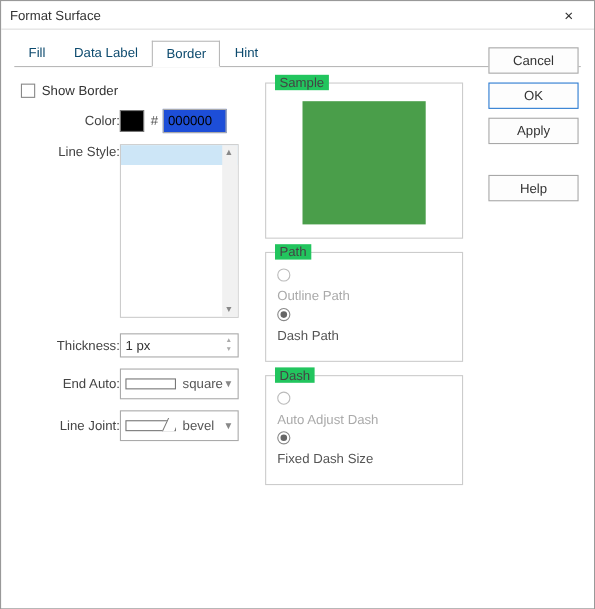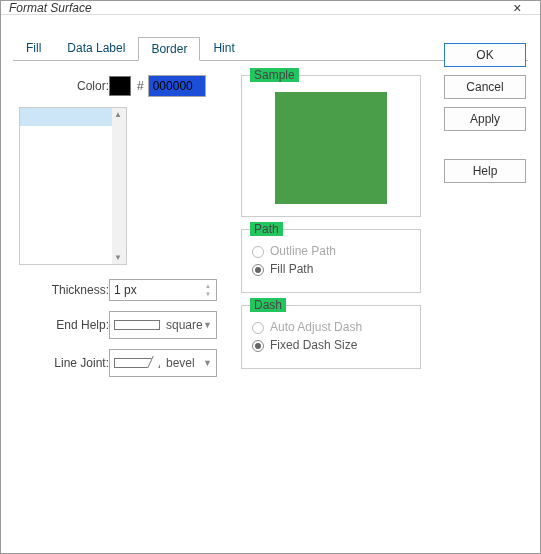--- a/index.html
+++ b/index.html
@@ -1,17 +1,17 @@
 <!DOCTYPE html>
 <html><head>
 <meta charset="utf-8">
 <style>
 * { box-sizing: border-box; font-family: "Segoe UI", Tahoma, sans-serif; font-size: 12px; }
 body { margin: 0; background: #fff; width: 541px; height: 554px; border: 1px solid #999; position: relative; color: #333; }
-.titlebar { height: 14px; display: flex; align-items: center; padding: 0 8px; border-bottom: 1px solid #ddd; font-style: italic; }
+.titlebar { height: 26px; display: flex; align-items: center; padding: 0 8px; border-bottom: 1px solid #ddd; }
 .titlebar .title { flex: 1; }
 .titlebar .close { width: 30px; text-align: center; font-size: 14px; cursor: pointer; }
 .content { position: absolute; top: 38px; left: 12px; right: 12px; bottom: 12px; }
 .tabs { display: flex; align-items: flex-end; border-bottom: 1px solid #b8b8b8; height: 22px; }
 .tab { padding: 4px 12px; color: #0c4a6e; cursor: pointer; border: 1px solid transparent; position: relative; }
 .tab.active { border: 1px solid #b8b8b8; border-bottom: 1px solid #fff; background: #fff; margin-bottom: -1px; }
 .panel { padding: 14px 6px 6px 6px; display: flex; }
 .left { width: 210px; }
 .right { width: 180px; margin-left: 12px; }
 .buttons { position: absolute; top: 42px; right: 14px; width: 82px; display: flex; flex-direction: column; gap: 8px; }
@@ -30,21 +30,21 @@
 .listbox .sb { position: absolute; right: 0; top: 0; bottom: 0; width: 14px; background: #f1f1f1; }
 .listbox .sb:before { content: "▲"; position: absolute; top: 2px; left: 2px; font-size: 8px; color: #888; }
 .listbox .sb:after { content: "▼"; position: absolute; bottom: 2px; left: 2px; font-size: 8px; color: #888; }
 .combo { width: 108px; height: 28px; border: 1px solid #aaa; background: #fff; display: flex; align-items: center; padding: 0 4px; position: relative; color: #555; cursor: pointer; }
 .combo .arr { position: absolute; right: 4px; font-size: 9px; color: #888; }
 .combo .lineimg { width: 46px; height: 10px; border: 1px solid #777; margin-right: 6px; position: relative; }
 .combo .lineimg.bevel:after { content: ""; position: absolute; right: -2px; top: -3px; width: 10px; height: 12px; background: #fff; transform: skewX(-25deg); border-left: 1px solid #777; }
 .group { border: 1px solid #ccc; padding: 10px 10px 12px 10px; margin-bottom: 12px; position: relative; }
 .group > .glabel { position: absolute; top: -8px; left: 8px; background: #22c55e; padding: 0 4px; color: #444; }
 .sample-swatch { width: 112px; height: 112px; background: #4a9e4a; margin: 6px auto 0 auto; }
-.radio-row { display: flex; align-items: flex-end; gap: 6px; margin: 4px 0; color: #555; }
+.radio-row { display: flex; align-items: flex-start; gap: 6px; margin: 4px 0; color: #555; flex-direction: column; }
 .radio { width: 12px; height: 12px; border: 1px solid #888; border-radius: 50%; display: inline-flex; align-items: center; justify-content: center; }
 .radio .dot { width: 6px; height: 6px; background: #666; border-radius: 50%; }
 .radio.off { border-color: #bbb; }
 .radio-row.dis { color: #aaa; }
 </style>
 </head>
 <body>
 
 <div class="titlebar">
   <span class="title">Format Surface</span>
@@ -55,40 +55,45 @@
   <div class="tabs">
     <div class="tab">Fill</div>
     <div class="tab">Data Label</div>
     <div class="tab active">Border</div>
     <div class="tab">Hint</div>
   </div>
 
   <div class="panel">
     <div class="left">
       <div class="row">
+        <span class="chk"></span>
+        <span>Show Border</span>
+      </div>
+      <div class="row">
         <span class="lbl">Color:</span>
         <span class="swatch"></span>
         <span class="hash">#</span>
         <input class="txt" style="width: 58px;" value="000000">
       </div>
       <div class="row" style="align-items:flex-start">
+        <span class="lbl">Line Style:</span>
         <div class="listbox">
           <div class="sel"></div>
           <div class="sb"></div>
         </div>
       </div>
       <div class="row" style="margin-top:14px">
         <span class="lbl">Thickness:</span>
         <div class="spin">
           <span>1 px</span>
           <span class="arrows">▲<br>▼</span>
         </div>
       </div>
       <div class="row">
-        <span class="lbl">End Help:</span>
+        <span class="lbl">End Auto:</span>
         <div class="combo">
           <span class="lineimg"></span>
           <span>square</span>
           <span class="arr">▼</span>
         </div>
       </div>
       <div class="row">
         <span class="lbl">Line Joint:</span>
         <div class="combo">
           <span class="lineimg bevel"></span>
@@ -106,39 +111,39 @@
       <div class="group">
         <span class="glabel">Path</span>
         <div class="radio-row dis">
           <span class="radio off"></span>
           <span>Outline Path</span>
         </div>
         <div class="radio-row">
           <span class="radio">
               <span class="dot"></span>
             </span>
-          <span>Fill Path</span>
+          <span>Dash Path</span>
         </div>
       </div>
       <div class="group">
         <span class="glabel">Dash</span>
         <div class="radio-row dis">
           <span class="radio off"></span>
           <span>Auto Adjust Dash</span>
         </div>
         <div class="radio-row">
           <span class="radio">
               <span class="dot"></span>
             </span>
           <span>Fixed Dash Size</span>
         </div>
       </div>
     </div>
   </div>
 </div>
 
 <div class="buttons">
+  <div class="btn">Cancel</div>
   <div class="btn primary">OK</div>
-  <div class="btn">Cancel</div>
   <div class="btn">Apply</div>
   <div style="height:12px"></div>
   <div class="btn">Help</div>
 </div>
 
 </body></html>

